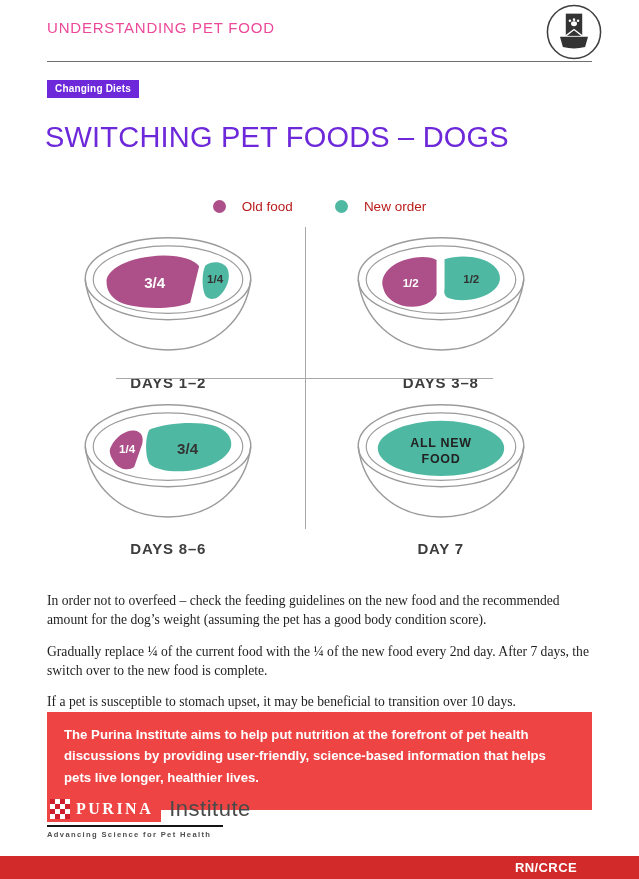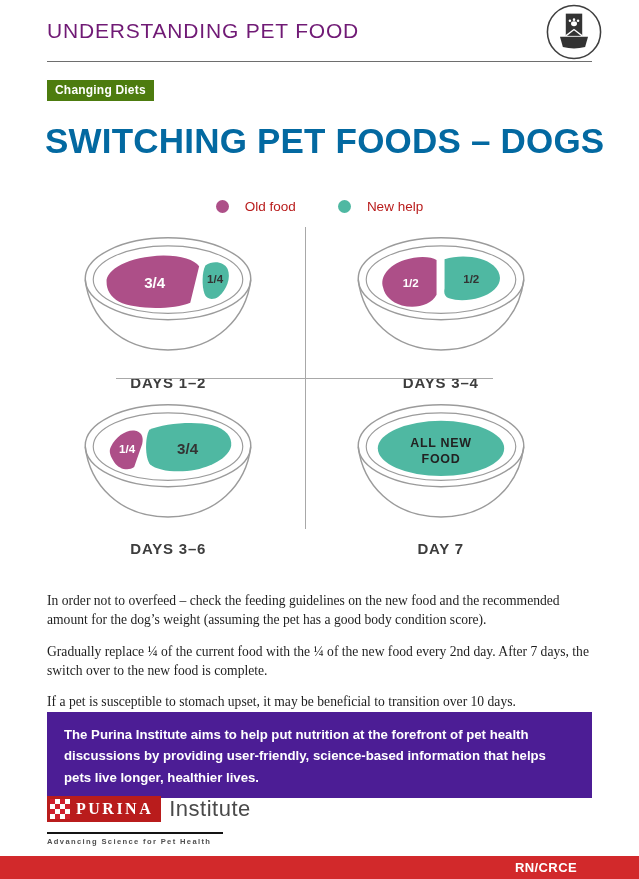--- a/index.html
+++ b/index.html
@@ -2,55 +2,55 @@
 <html><head>
 <meta charset="utf-8">
 <style>
   html,body { margin:0; padding:0; background:#e9e9e9; }
   .page {
     position:relative; width:639px; height:879px; margin:0 auto;
     background:#ffffff; overflow:hidden;
     font-family:"Liberation Sans", sans-serif; color:#3d3d3d;
   }
   
-  .header-title { position:absolute; left:47px; top:19px; font-size:21px; letter-spacing:0.8px; color:#701a75; }
+  .header-title { position:absolute; left:47px; top:19px; font-size:15px; letter-spacing:0.8px; color:#ec4899; }
   .header-icon { position:absolute; right:36px; top:3px; }
   .header-rule { position:absolute; left:47px; right:47px; top:61px; border-top:1.5px solid #6e6e6e; }
   
-  .badge { position:absolute; left:47px; top:80px; background:#4d7c0f; color:#fff; font-weight:bold; font-size:12px; padding:3px 8px 4px 8px; letter-spacing:0.2px; }
-  .page-title { position:absolute; left:45px; top:121px; font-size:35px; font-weight:bold; letter-spacing:0.2px; color:#0369a1; }
+  .badge { position:absolute; left:47px; top:80px; background:#6d28d9; color:#fff; font-weight:bold; font-size:10px; padding:3px 8px 4px 8px; letter-spacing:0.2px; }
+  .page-title { position:absolute; left:45px; top:121px; font-size:29px; font-weight:normal; letter-spacing:0.2px; color:#6d28d9; }
   
   .legend { position:absolute; left:0; right:0; top:199px; display:flex; justify-content:center; gap:42px; }
   .legend-item { display:flex; align-items:center; gap:16px; font-size:13.5px; color:#b91c1c; }
   
   .quadrants { position:absolute; left:32px; top:224px; width:545px; height:308px;
     display:grid; grid-template-columns:1fr 1fr; grid-template-rows:1fr 1fr; }
   .vline { position:absolute; left:50%; top:3px; bottom:3px; width:1px; background:#a8a8a8; }
   .hline { position:absolute; top:50%; left:84px; right:84px; height:1px; background:#a8a8a8; }
   .cell { display:flex; flex-direction:column; align-items:center; padding-top:4px; }
   .bowl-svg { width:178px; height:auto; display:block; }
   .bowl-label { font-weight:bold; font-size:15px; letter-spacing:0.8px; color:#3d3d3d; margin-top:12px; }
   .frac-big { font-family:"Liberation Sans",sans-serif; font-weight:bold; font-size:17px; }
   .frac-small { font-family:"Liberation Sans",sans-serif; font-weight:bold; font-size:13px; }
   .allnew { font-family:"Liberation Sans",sans-serif; font-weight:bold; font-size:14px; letter-spacing:0.8px; }
   
   .lead { position:absolute; left:47px; top:561px; width:548px; font-size:13.6px; color:#c04a40; letter-spacing:0.1px; }
   .body-copy { position:absolute; left:47px; top:591px; width:550px; font-family:"Liberation Serif", serif; font-size:13.6px; line-height:1.42; color:#1e1e1e; }
   .body-copy p { margin:0 0 12px 0; }
   
   .callout { position:absolute; left:47px; top:712px; width:545px; box-sizing:border-box;
-    background:#4c1d95; color:#fff; font-weight:bold; font-size:13.2px; line-height:1.62;
-    padding:12px 22px 10px 17px; }
+    background:#ef4444; color:#fff; font-weight:bold; font-size:13.2px; line-height:1.62;
+    padding:12px 22px 22px 17px; }
   
   .logo { position:absolute; left:47px; top:796px; }
   .logo-row { display:flex; align-items:center; gap:8px; }
-  .logo-box { display:flex; align-items:center; gap:6px; background:#b91c1c; padding:3px 8px 3px 3px; }
+  .logo-box { display:flex; align-items:center; gap:6px; background:#ef4444; padding:3px 8px 3px 3px; }
   .logo-brand { font-family:"Liberation Serif", serif; font-weight:bold; color:#fff; font-size:16px; letter-spacing:2.5px; }
   .logo-suffix { font-size:22px; color:#4a4a4a; letter-spacing:0.5px; }
-  .logo-tagline-wrap { width:176px; border-top:2px solid #141414; margin-top:10px; padding-top:3px; }
+  .logo-tagline-wrap { width:176px; border-top:2px solid #141414; margin-top:3px; padding-top:3px; }
   .logo-tagline { font-size:7.6px; font-weight:bold; letter-spacing:1.35px; color:#4f4f4f; white-space:nowrap; }
   
   .footer-bar { position:absolute; left:0; right:0; bottom:0; height:23px; background:#d2292b;
     color:#fff; font-size:13px; font-weight:bold; text-align:right; line-height:23px;
     padding-right:62px; box-sizing:border-box; letter-spacing:0.4px; }
 </style>
 </head>
 <body>
 
 <div class="page">
@@ -77,21 +77,21 @@
     <div class="legend-item">
       <svg width="13" height="13">
         <circle cx="6.5" cy="6.5" r="6.5" fill="#ad4f88"></circle>
       </svg>
       <span>Old food</span>
     </div>
     <div class="legend-item">
       <svg width="13" height="13">
         <circle cx="6.5" cy="6.5" r="6.5" fill="#4fb8a2"></circle>
       </svg>
-      <span>New help</span>
+      <span>New order</span>
     </div>
   </div>
 
   <div class="quadrants">
     <div class="vline"></div>
     <div class="hline"></div>
 
     <div class="cell">
       <svg class="bowl-svg" viewBox="0 0 200 150">
         <ellipse cx="100" cy="57" rx="93" ry="46" fill="#ffffff" stroke="#9b9b9b" stroke-width="1.6"></ellipse>
@@ -108,34 +108,34 @@
     <div class="cell">
       <svg class="bowl-svg" viewBox="0 0 200 150">
         <ellipse cx="100" cy="57" rx="93" ry="46" fill="#ffffff" stroke="#9b9b9b" stroke-width="1.6"></ellipse>
         <ellipse cx="100" cy="58" rx="84" ry="38" fill="none" stroke="#9b9b9b" stroke-width="1.3"></ellipse>
         <path d="M 7,58 C 12,100 45,137 100,137 C 155,137 188,100 193,58" fill="none" stroke="#9b9b9b" stroke-width="1.6"></path>
         <path d="M 35,67 C 31,55 41,42 59,36 C 74,31 89,32 95,36 L 95,75 C 89,87 71,91 56,87 C 44,83 37,76 35,67 Z" fill="#ad4f88"></path>
         <path d="M 104,35 C 123,29 147,32 159,42 C 168,50 169,61 160,69 C 148,80 124,84 109,79 C 104,77 103,73 104,68 Z" fill="#4fb8a2"></path>
         <text class="frac-small" x="66" y="66" text-anchor="middle" fill="#ffffff">1/2</text>
         <text class="frac-small" x="134" y="62" text-anchor="middle" fill="#333333">1/2</text>
       </svg>
-      <div class="bowl-label">DAYS 3–4</div>
+      <div class="bowl-label">DAYS 3–8</div>
     </div>
 
     <div class="cell">
       <svg class="bowl-svg" viewBox="0 0 200 150">
         <ellipse cx="100" cy="57" rx="93" ry="46" fill="#ffffff" stroke="#9b9b9b" stroke-width="1.6"></ellipse>
         <ellipse cx="100" cy="58" rx="84" ry="38" fill="none" stroke="#9b9b9b" stroke-width="1.3"></ellipse>
         <path d="M 7,58 C 12,100 45,137 100,137 C 155,137 188,100 193,58" fill="none" stroke="#9b9b9b" stroke-width="1.6"></path>
         <path d="M 36,58 C 41,47 53,39 62,40 C 70,41 73,47 71,55 L 62,81 C 55,86 45,83 40,76 C 35,69 33,63 36,58 Z" fill="#ad4f88"></path>
         <path d="M 79,39 C 95,32 130,29 150,34 C 165,38 172,47 171,57 C 169,68 154,79 131,84 C 110,88 88,85 80,78 C 74,71 74,48 79,39 Z" fill="#4fb8a2"></path>
         <text class="frac-small" x="54" y="65" text-anchor="middle" fill="#ffffff">1/4</text>
         <text class="frac-big" x="122" y="66" text-anchor="middle" fill="#333333">3/4</text>
       </svg>
-      <div class="bowl-label">DAYS 3–6</div>
+      <div class="bowl-label">DAYS 8–6</div>
     </div>
 
     <div class="cell">
       <svg class="bowl-svg" viewBox="0 0 200 150">
         <ellipse cx="100" cy="57" rx="93" ry="46" fill="#ffffff" stroke="#9b9b9b" stroke-width="1.6"></ellipse>
         <ellipse cx="100" cy="58" rx="84" ry="38" fill="none" stroke="#9b9b9b" stroke-width="1.3"></ellipse>
         <path d="M 7,58 C 12,100 45,137 100,137 C 155,137 188,100 193,58" fill="none" stroke="#9b9b9b" stroke-width="1.6"></path>
         <ellipse cx="100" cy="60" rx="71" ry="31" fill="#4fb8a2"></ellipse>
         <text class="allnew" x="100" y="58" text-anchor="middle" fill="#222222">ALL NEW</text>
         <text class="allnew" x="100" y="76" text-anchor="middle" fill="#222222">FOOD</text>

